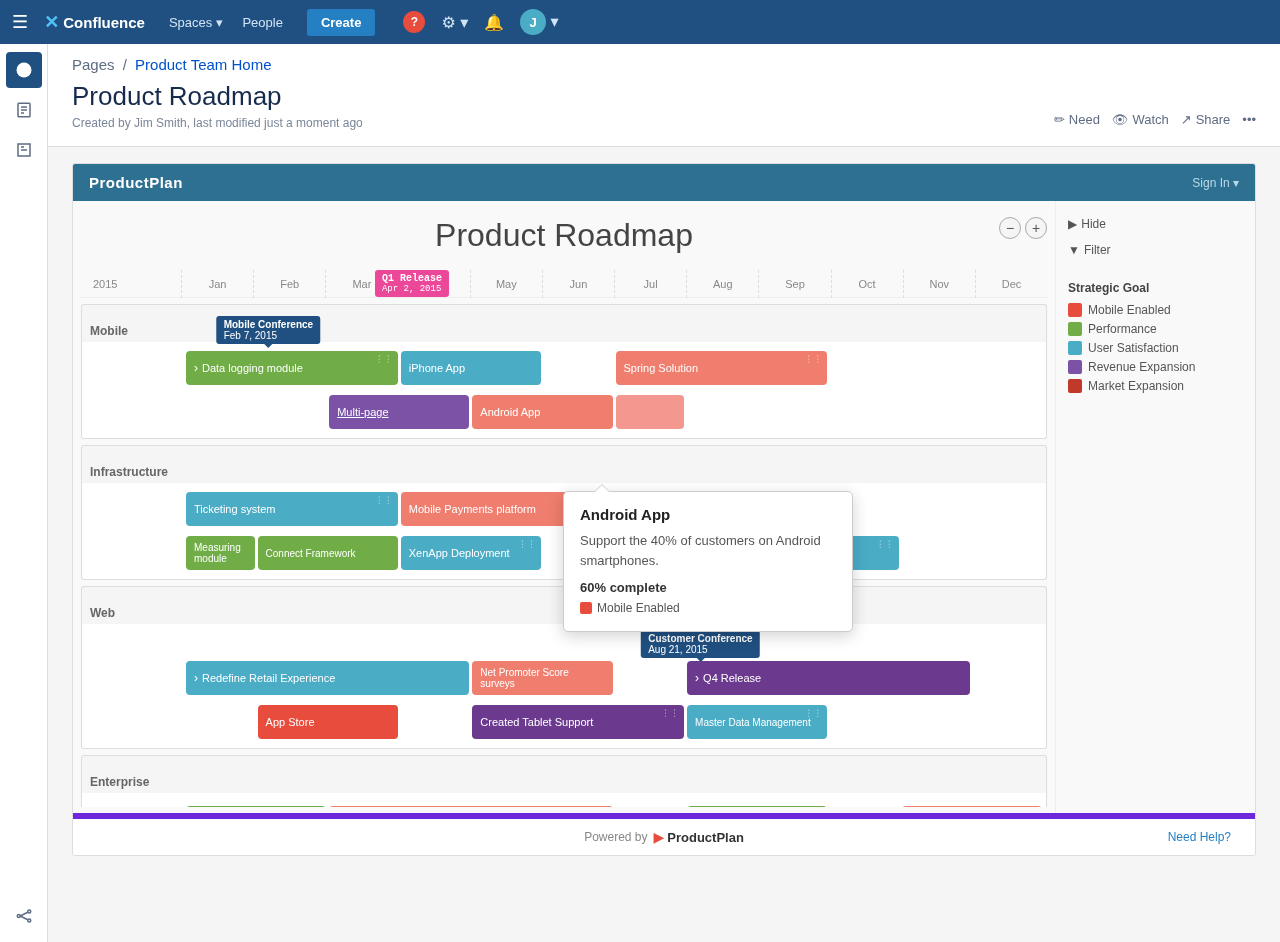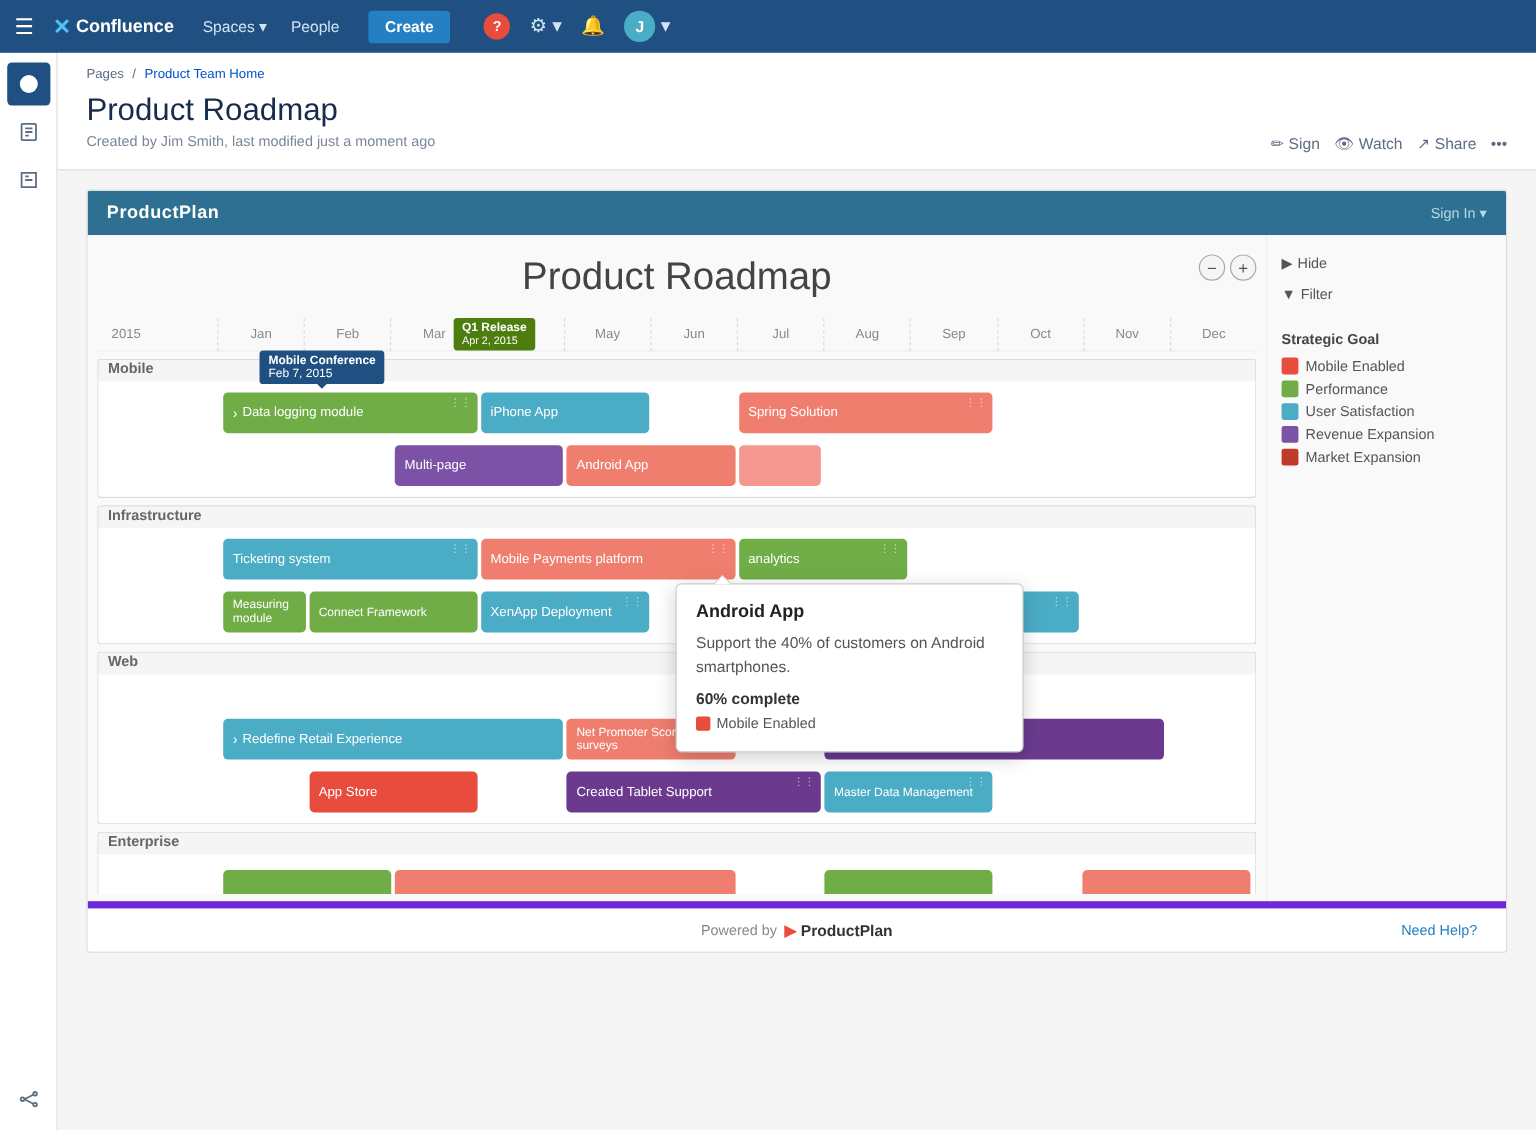--- a/index.html
+++ b/index.html
@@ -44,21 +44,21 @@
 
     
     .main-content { flex: 1; overflow-y: auto; background: #f5f5f5; }
 
     
     .page-header {
       background: #fff;
       padding: 12px 24px 16px;
       border-bottom: 1px solid #ddd;
     }
-    .breadcrumb { font-size: 11px; color: #5e6c84; margin-bottom: 8px; }
+    .breadcrumb { font-size: 15px; color: #5e6c84; margin-bottom: 8px; }
     .breadcrumb a { color: #5e6c84; text-decoration: none; }
     .breadcrumb span { margin: 0 4px; }
     .page-title { font-size: 26px; font-weight: 400; color: #172b4d; margin-bottom: 4px; }
     .page-meta { font-size: 12px; color: #7a869a; }
     .page-actions {
       position: absolute;
       right: 24px;
       top: 68px;
       display: flex;
       align-items: center;
@@ -224,21 +224,21 @@
     }
     .footer-logo { font-weight: 700; color: #333; font-size: 13px; }
     .need-help { position: absolute; right: 24px; font-size: 12px; color: #2580c3; cursor: pointer; }
 
     
     .lane-section { margin: 0 8px 6px; }
     .lane-title-row {
       font-size: 12px;
       font-weight: 700;
       color: #666;
-      padding: 0 8px 4px;
+      padding: 19px 8px 4px;
       background: #f5f5f5;
       border: 1px solid #ddd;
       border-bottom: none;
       border-radius: 3px 3px 0 0;
     }
     .lane-body {
       border: 1px solid #ddd;
       border-top: none;
       border-radius: 0 0 3px 3px;
       background: #fff;
@@ -336,21 +336,21 @@
           <a>Pages</a>
           <span>/</span>
           <a style="color:#0052cc;">Product Team Home</a>
         </div>
         <h1 class="page-title">Product Roadmap</h1>
         <p class="page-meta">Created by Jim Smith, last modified just a moment ago</p>
       </div>
       <div class="page-actions">
         <button class="page-action-btn">
           <span>✏</span>
-          <span>Sign</span>
+          <span>Need</span>
         </button>
         <button class="page-action-btn">
           <span>👁</span>
           <span>Watch</span>
         </button>
         <button class="page-action-btn">
           <span>↗</span>
           <span>Share</span>
         </button>
         <button class="page-action-btn">
@@ -387,21 +387,21 @@
                 <div style="flex: 1 1 0%; text-align: center; font-size: 11px; color: rgb(136, 136, 136); border-left: 1px dashed rgb(221, 221, 221); height: 28px; display: flex; align-items: center; justify-content: center;">May</div>
                 <div style="flex: 1 1 0%; text-align: center; font-size: 11px; color: rgb(136, 136, 136); border-left: 1px dashed rgb(221, 221, 221); height: 28px; display: flex; align-items: center; justify-content: center;">Jun</div>
                 <div style="flex: 1 1 0%; text-align: center; font-size: 11px; color: rgb(136, 136, 136); border-left: 1px dashed rgb(221, 221, 221); height: 28px; display: flex; align-items: center; justify-content: center;">Jul</div>
                 <div style="flex: 1 1 0%; text-align: center; font-size: 11px; color: rgb(136, 136, 136); border-left: 1px dashed rgb(221, 221, 221); height: 28px; display: flex; align-items: center; justify-content: center;">Aug</div>
                 <div style="flex: 1 1 0%; text-align: left; font-size: 11px; color: rgb(136, 136, 136); border-left: 1px dashed rgb(221, 221, 221); height: 28px; display: flex; align-items: center; justify-content: center;">Sep</div>
                 <div style="flex: 1 1 0%; text-align: center; font-size: 11px; color: rgb(136, 136, 136); border-left: 1px dashed rgb(221, 221, 221); height: 28px; display: flex; align-items: center; justify-content: center;">Oct</div>
                 <div style="flex: 1 1 0%; text-align: center; font-size: 11px; color: rgb(136, 136, 136); border-left: 1px dashed rgb(221, 221, 221); height: 28px; display: flex; align-items: center; justify-content: center;">Nov</div>
                 <div style="flex: 1 1 0%; text-align: center; font-size: 11px; color: rgb(136, 136, 136); border-left: 1px dashed rgb(221, 221, 221); height: 28px; display: flex; align-items: center; justify-content: center;">Dec</div>
               </div>
 
-            <div style="position:absolute;background:#4d7c0f;color:#fff;font-size:10px;font-weight:700;padding:3px 7px;border-radius:3px;white-space:nowrap;z-index:5;left:calc(100px + 3.2 * (100% - 100px) / 12);transform:translateX(-50%);">
+            <div style="position:absolute;background:#ec4899;color:#fff;font-size:10px;font-weight:700;padding:3px 7px;border-radius:3px;white-space:nowrap;z-index:5;left:calc(100px + 3.2 * (100% - 100px) / 12);transform:translateX(-50%);font-family:Liberation Mono, monospace;">
               <div>Q1 Release</div>
               <div style="font-weight:400;font-size:9px;">Apr 2, 2015</div>
             </div>
           </div>
 
           <div style="padding:0 8px;position:relative;">
 
             <div id="v-lines"></div>
 
             <div class="lane-section" style="margin:6px 0;">
@@ -427,21 +427,21 @@
                     <div class="gbar c-salmon" style="grid-column:7/span 3;">
                       <span>Spring Solution</span>
                       <span class="dots-icon">⋮⋮</span>
                     </div>
                   </div>
                 </div>
 
                 <div style="display:flex;align-items:center;height:40px;">
                   <div style="width:100px;flex-shrink:0;"></div>
                   <div style="display:grid;grid-template-columns:repeat(12,1fr);flex:1;height:36px;gap:3px;padding:0 4px;align-items:center;">
-                    <div class="gbar c-purple" style="grid-column:3/span 2;">
+                    <div class="gbar c-purple" style="grid-column:3/span 2;text-decoration:underline;">
                       <span>Multi-page</span>
                     </div>
                     <div class="gbar c-salmon" style="grid-column:5/span 2;">
                       <span>Android App</span>
                     </div>
                     <div class="gbar c-light-salmon" style="grid-column:7/span 1;">
                     </div>
                   </div>
                 </div>
               </div>

